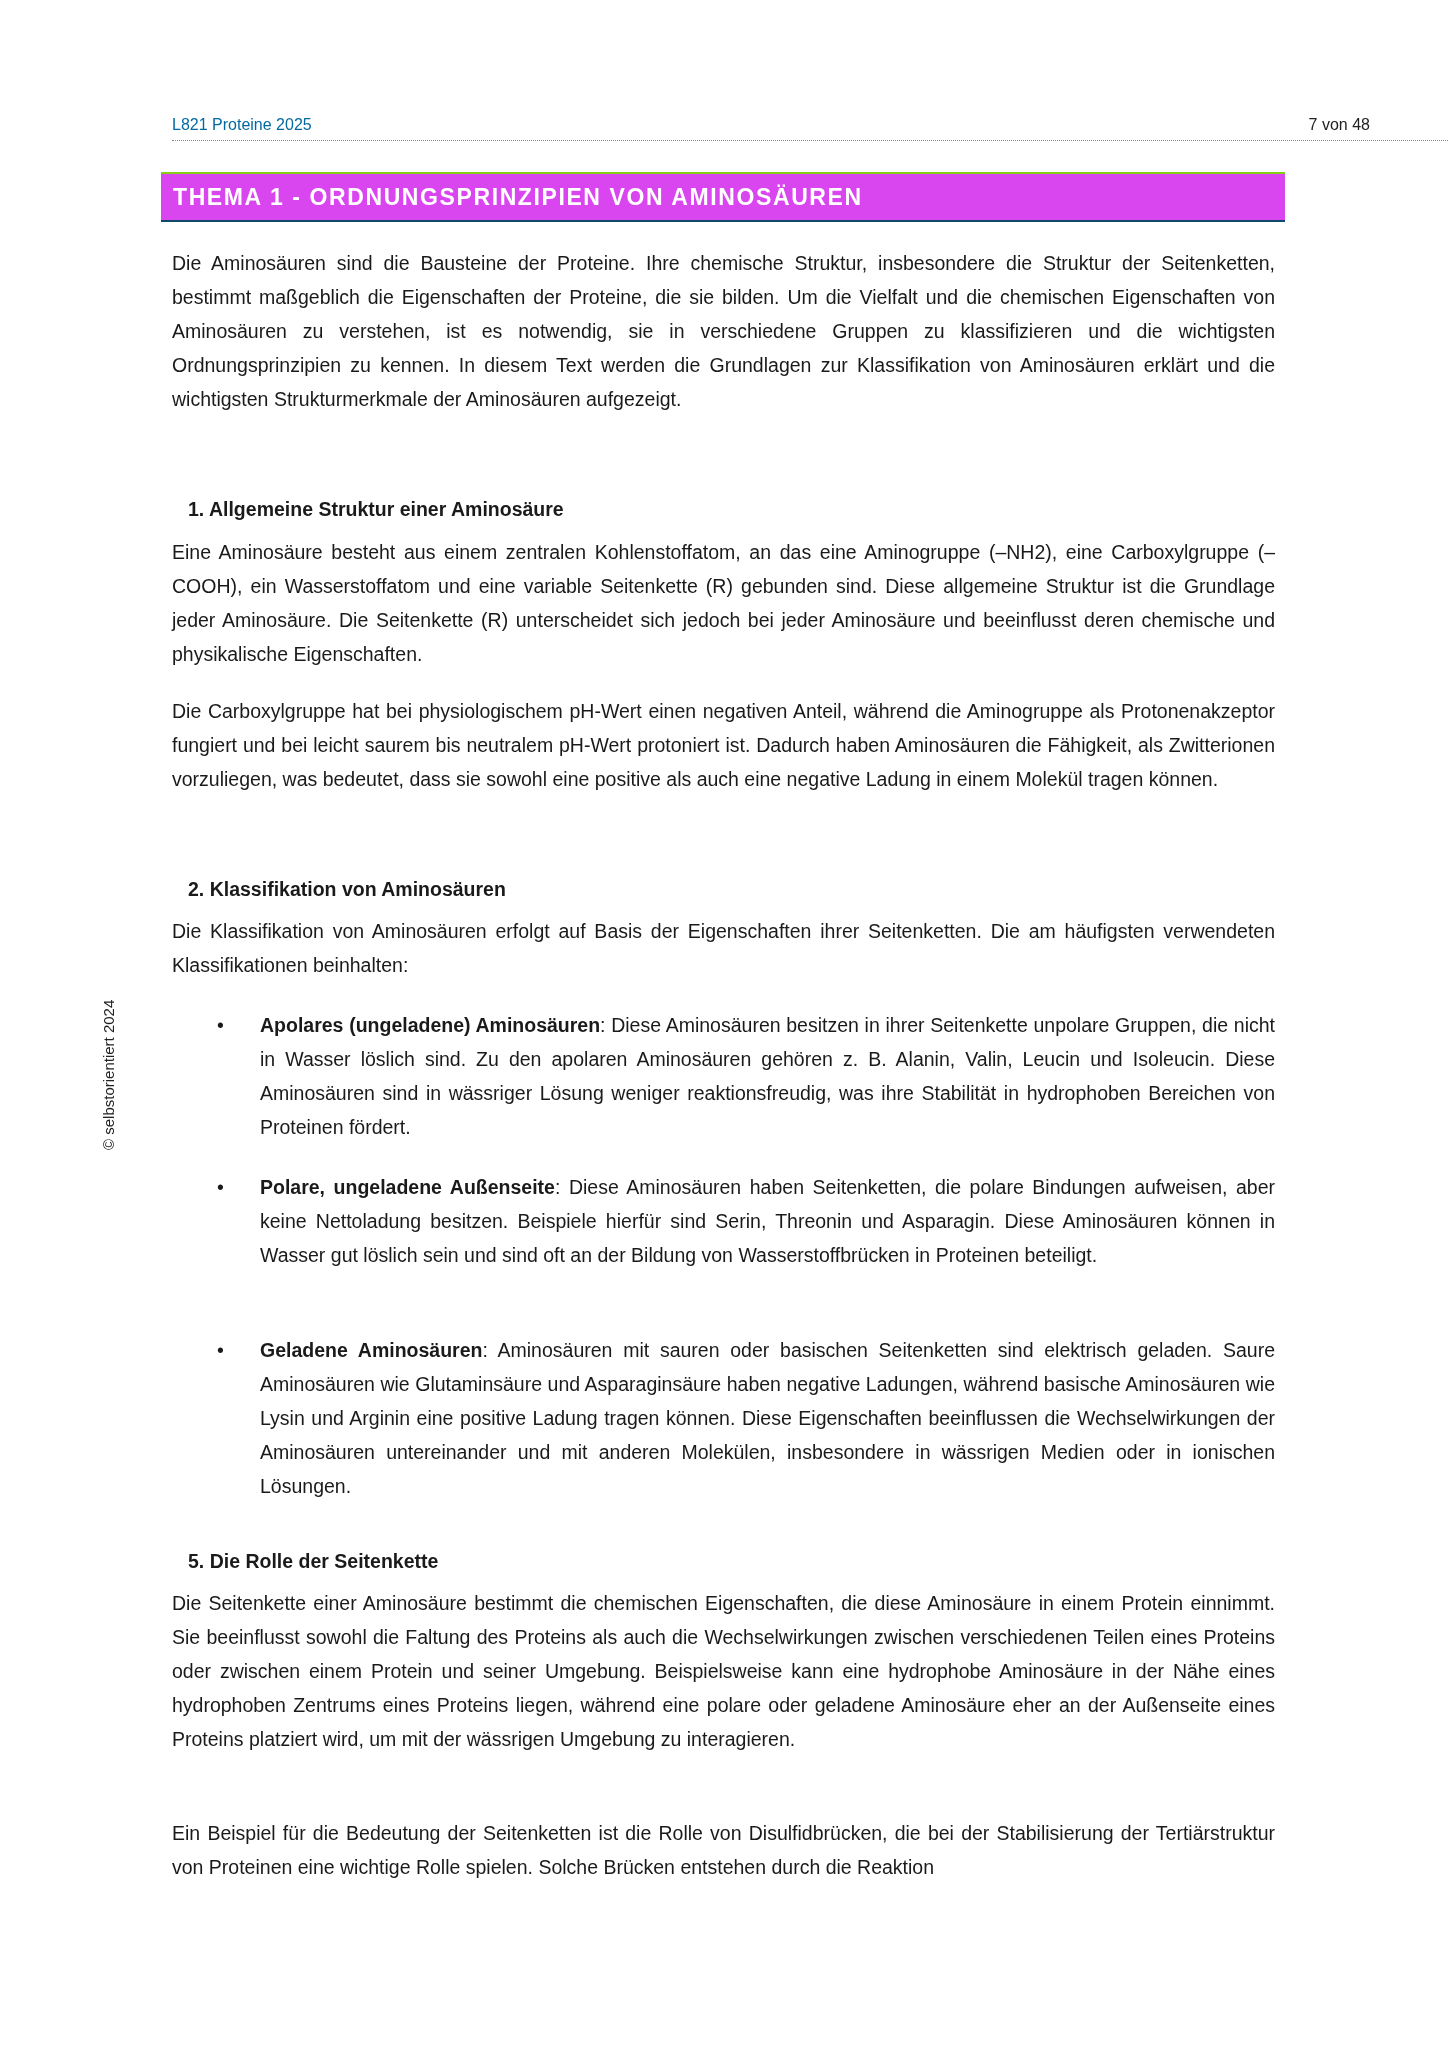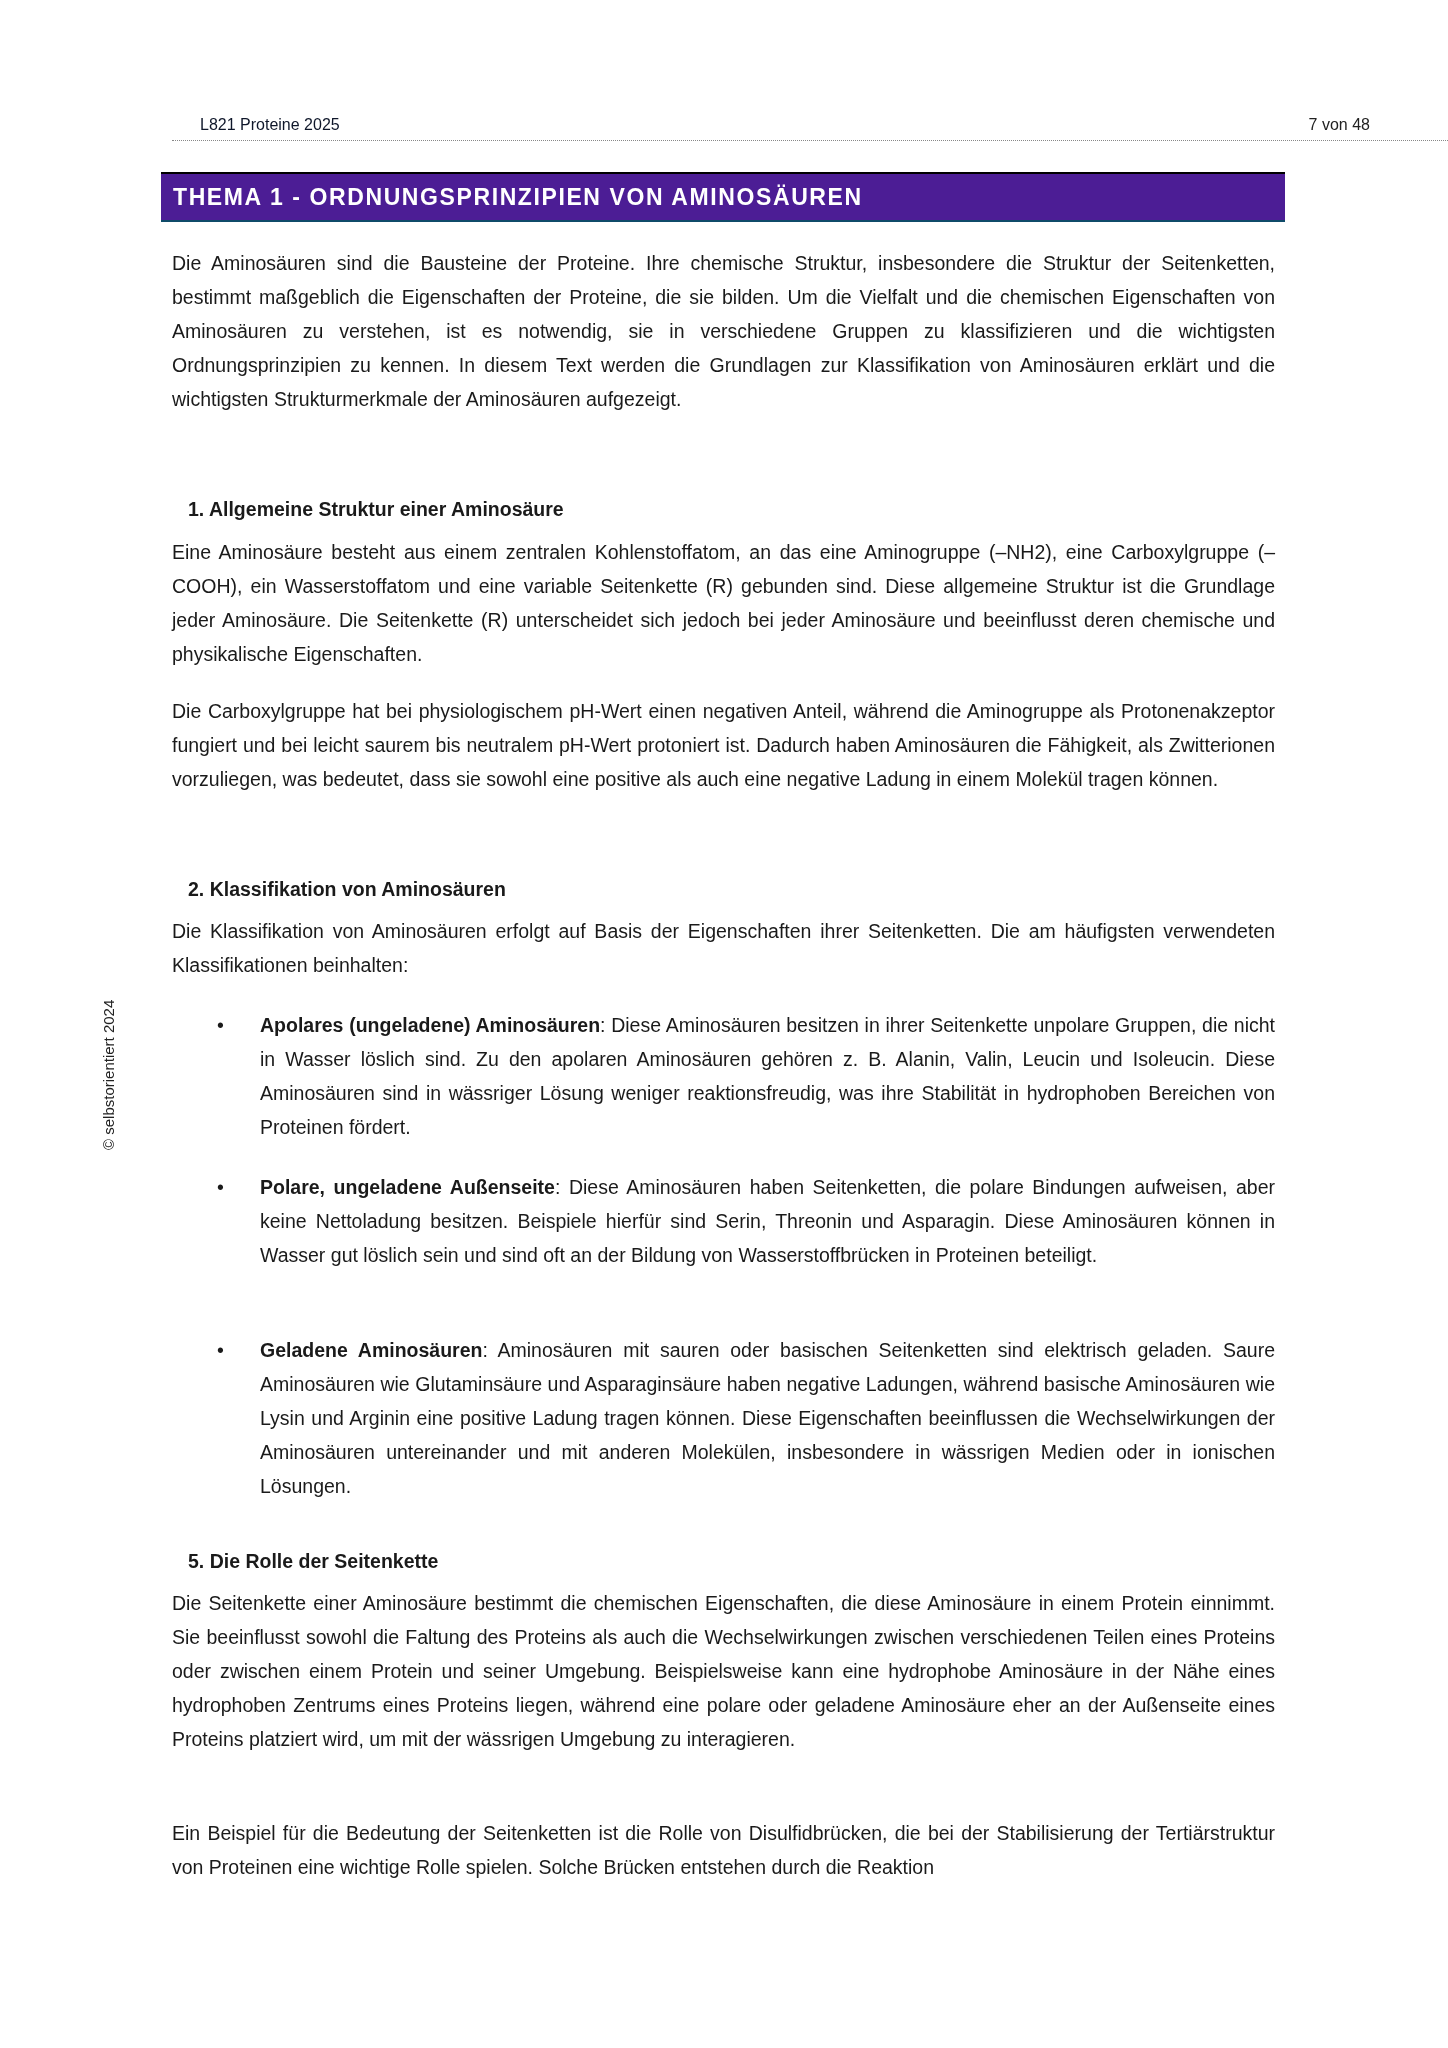--- a/index.html
+++ b/index.html
@@ -1,25 +1,25 @@
 <!DOCTYPE html>
 <html><head>
 <meta charset="utf-8">
 <style>
   html, body { margin: 0; padding: 0; }
   body {
     width: 1448px; height: 2048px; background: #ffffff; position: relative; overflow: hidden;
     font-family: "Liberation Sans", sans-serif; color: #1a1a1a;
   }
-  .hdr-left { position: absolute; left: 172px; top: 116px; font-size: 16px; color: #0f172a; margin-left: 28px; }
+  .hdr-left { position: absolute; left: 172px; top: 116px; font-size: 16px; color: #0369a1; }
   .hdr-right { position: absolute; right: 78px; top: 116px; font-size: 16px; color: #222; margin-left: 40px; }
   .hdr-line { position: absolute; left: 172px; right: 0; top: 140px; border-top: 1px dotted #888; }
   .banner {
     position: absolute; left: 161px; top: 172px; width: 1124px; height: 50px;
-    background: #4c1d95; border-top: 2px solid #000000; border-bottom: 2px solid #0f4b69;
+    background: #d946ef; border-top: 2px solid #84cc16; border-bottom: 2px solid #0f4b69;
     box-sizing: border-box;
   }
   .banner-title {
     position: absolute; left: 12px; top: 10px; color: #ffffff; font-weight: bold;
     font-size: 23px; letter-spacing: 1.6px;
   }
   .side-copy {
     position: absolute; left: 100px; top: 1150px; transform-origin: 0 0; transform: rotate(-90deg);
     font-size: 15px; color: #222; white-space: nowrap;
   }

